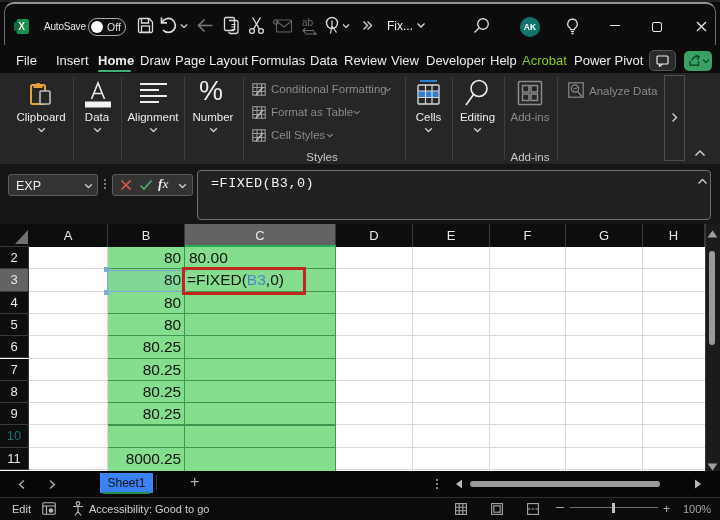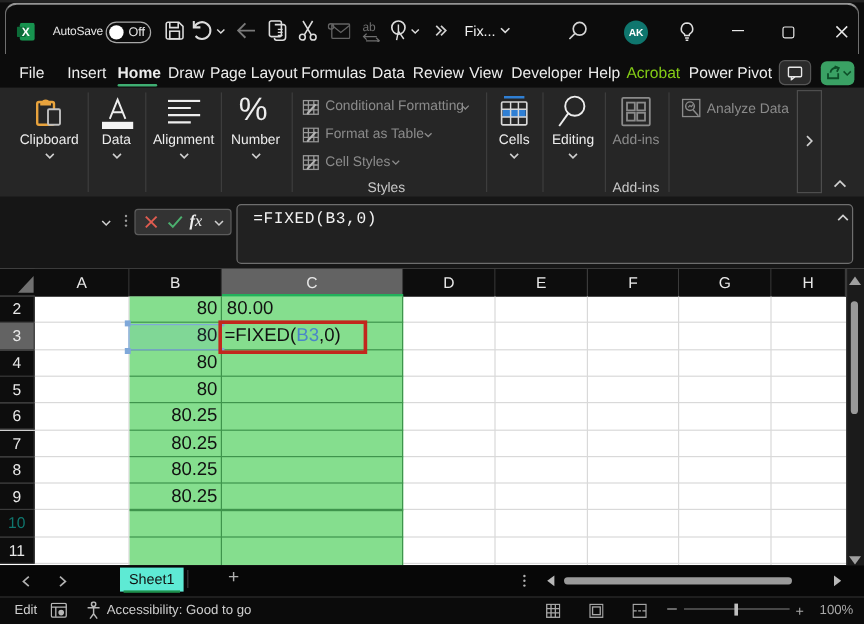--- a/index.html
+++ b/index.html
@@ -226,20 +226,23 @@
 <div class="abs" style="left:589px;top:12px;font-size:11.5px;color:#8b8b8b;">Analyze Data</div>
 <div class="abs" style="left:664px;top:2px;width:21px;height:86px;border:1px solid #4d4d4d;"></div>
 <svg class="abs" style="left:671px;top:39px" width="7" height="11" viewBox="0 0 7 11" fill="none" stroke="#cfcfcf" stroke-width="1.4">
       <path d="M1.5 1.5 L5.5 5.5 L1.5 9.5"></path>
     </svg>
 <svg class="abs" style="left:694px;top:76px" width="12" height="8" viewBox="0 0 12 8" fill="none" stroke="#cfcfcf" stroke-width="1.5">
       <path d="M1.5 6.5 L6 2 L10.5 6.5"></path>
     </svg>
 </div>
 <div class="abs" style="left:0;top:164px;width:720px;height:60px;background:#161616;">
+<div class="abs" style="left:8px;top:10px;width:90px;height:22px;background:#333333;border:1px solid #5c5c5c;border-radius:3px;">
+      <div class="abs" style="left:7px;top:3.5px;font-size:12.5px;color:#f0f0f0;">EXP</div>
+    </div>
 <svg class="abs" style="left:84px;top:19px" width="9.0" height="6.0" viewBox="0 0 9 6" fill="none" stroke="#cfcfcf" stroke-width="1.3">
       <path d="M1.2 1.2 L4.5 4.5 L7.8 1.2"></path>
     </svg>
 <div class="abs" style="left:104px;top:15px;width:2px;height:2px;border-radius:50%;background:#9a9a9a;"></div>
 <div class="abs" style="left:104px;top:19px;width:2px;height:2px;border-radius:50%;background:#9a9a9a;"></div>
 <div class="abs" style="left:104px;top:23px;width:2px;height:2px;border-radius:50%;background:#9a9a9a;"></div>
 <div class="abs" style="left:112px;top:10px;width:81px;height:22px;background:#333333;border:1px solid #5c5c5c;border-radius:3px;"></div>
 <svg class="abs" style="left:120px;top:15px" width="12" height="12" viewBox="0 0 12 12" stroke="#e05c50" stroke-width="1.6">
       <path d="M1.5 1.5 L10.5 10.5 M10.5 1.5 L1.5 10.5"></path>
     </svg>
@@ -325,37 +328,38 @@
 <div class="abs" style="left:108px;top:222.70000000000002px;width:228px;height:1.2px;background:#3e944c;"></div>
 <div class="abs" style="left:184px;top:23px;width:1.2px;height:224px;background:#3e944c;"></div>
 <div class="abs" style="left:108px;top:23.0px;width:73px;height:22.3px;color:#111;font-size:15.5px;letter-spacing:-0.1px;text-align:right;line-height:22.3px;">80</div>
 <div class="abs" style="left:108px;top:45.3px;width:73px;height:22.3px;color:#111;font-size:15.5px;letter-spacing:-0.1px;text-align:right;line-height:22.3px;">80</div>
 <div class="abs" style="left:108px;top:67.6px;width:73px;height:22.3px;color:#111;font-size:15.5px;letter-spacing:-0.1px;text-align:right;line-height:22.3px;">80</div>
 <div class="abs" style="left:108px;top:89.9px;width:73px;height:22.3px;color:#111;font-size:15.5px;letter-spacing:-0.1px;text-align:right;line-height:22.3px;">80</div>
 <div class="abs" style="left:108px;top:112.2px;width:73px;height:22.3px;color:#111;font-size:15.5px;letter-spacing:-0.1px;text-align:right;line-height:22.3px;">80.25</div>
 <div class="abs" style="left:108px;top:134.5px;width:73px;height:22.3px;color:#111;font-size:15.5px;letter-spacing:-0.1px;text-align:right;line-height:22.3px;">80.25</div>
 <div class="abs" style="left:108px;top:156.8px;width:73px;height:22.3px;color:#111;font-size:15.5px;letter-spacing:-0.1px;text-align:right;line-height:22.3px;">80.25</div>
 <div class="abs" style="left:108px;top:179.1px;width:73px;height:22.3px;color:#111;font-size:15.5px;letter-spacing:-0.1px;text-align:right;line-height:22.3px;">80.25</div>
+<div class="abs" style="left:108px;top:223.70000000000002px;width:73px;height:22.3px;color:#111;font-size:15.5px;letter-spacing:-0.1px;text-align:right;line-height:22.3px;">8000.25</div>
 <div class="abs" style="left:189px;top:23px;height:22.3px;color:#111;font-size:15.5px;line-height:22.3px;">80.00</div>
 <div class="abs" style="left:187px;top:45.3px;height:22.3px;color:#111;font-size:15.5px;line-height:22.3px;">=FIXED(<span style="color:#4a86c8;">B3</span>,0)</div>
 <div class="abs" style="left:107px;top:45.5px;width:77.5px;height:22px;border:1.5px solid #7fa8d9;background:rgba(90,160,230,0.10);"></div>
 <div class="abs" style="left:104.3px;top:43.0px;width:4.5px;height:4.5px;background:#7fa8d9;"></div>
 <div class="abs" style="left:104.3px;top:66.0px;width:4.5px;height:4.5px;background:#7fa8d9;"></div>
 <div class="abs" style="left:182.8px;top:43.0px;width:4.5px;height:4.5px;background:#7fa8d9;"></div>
 <div class="abs" style="left:182.8px;top:66.0px;width:4.5px;height:4.5px;background:#7fa8d9;"></div>
 <div class="abs" style="left:182px;top:42.5px;width:124px;height:28.5px;border:3px solid #c2271d;"></div>
 </div>
 <div class="abs" style="left:0;top:471px;width:720px;height:26px;background:#070707;">
 <svg class="abs" style="left:18px;top:8px" width="8" height="11" viewBox="0 0 8 11" fill="none" stroke="#b0b0b0" stroke-width="1.4">
       <path d="M6 1.5 L1.5 5.5 L6 9.5"></path>
     </svg>
 <svg class="abs" style="left:48px;top:8px" width="8" height="11" viewBox="0 0 8 11" fill="none" stroke="#b0b0b0" stroke-width="1.4">
       <path d="M2 1.5 L6.5 5.5 L2 9.5"></path>
     </svg>
-<div class="abs" style="left:100px;top:1.5px;width:53px;height:20px;background:#5eead4;color:#111;font-size:12px;text-align:center;line-height:20px;">Sheet1</div>
+<div class="abs" style="left:100px;top:1.5px;width:53px;height:20px;background:#3b82f6;color:#111;font-size:12px;text-align:center;line-height:20px;">Sheet1</div>
 <div class="abs" style="left:103px;top:20.5px;width:47px;height:2.5px;background:#1e8f4d;"></div>
 <div class="abs" style="left:156px;top:4px;width:1px;height:15px;background:#3a3a3a;"></div>
 <div class="abs" style="left:190px;top:2px;font-size:16px;color:#b0b0b0;">+</div>
 <div class="abs" style="left:436px;top:8px;width:2px;height:2px;border-radius:50%;background:#b0b0b0;"></div>
 <div class="abs" style="left:436px;top:12px;width:2px;height:2px;border-radius:50%;background:#b0b0b0;"></div>
 <div class="abs" style="left:436px;top:16px;width:2px;height:2px;border-radius:50%;background:#b0b0b0;"></div>
 <svg class="abs" style="left:455px;top:8px" width="8" height="10" viewBox="0 0 8 10">
       <path d="M7 0.5 L1 5 L7 9.5 Z" fill="#b8b8b8"></path>
     </svg>
 <div class="abs" style="left:470px;top:9.5px;width:190px;height:6.5px;background:#9a9a9a;border-radius:3.5px;"></div>

